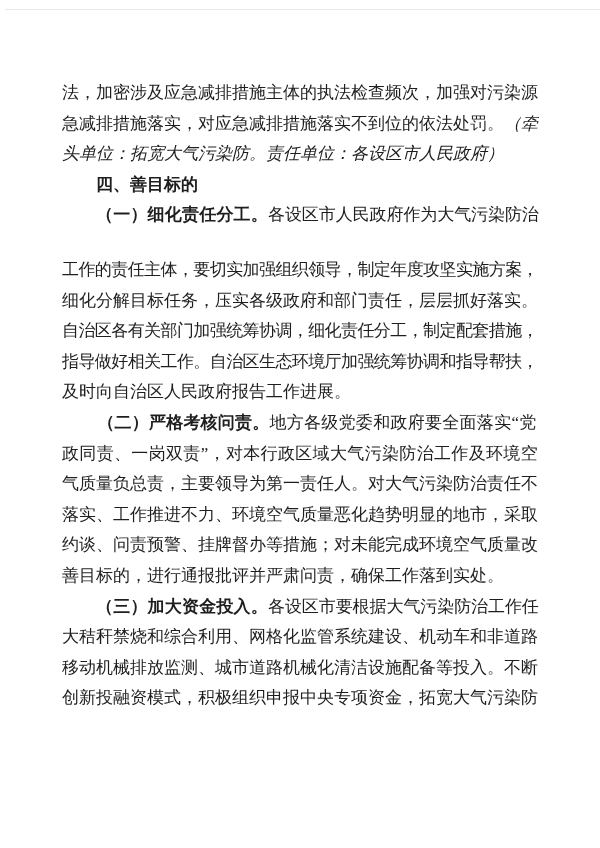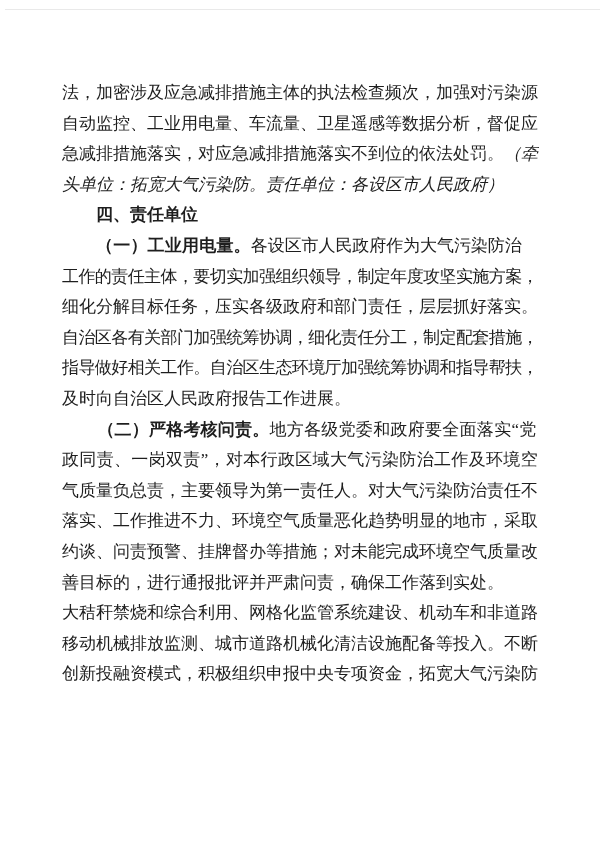--- a/index.html
+++ b/index.html
@@ -75,36 +75,36 @@
   }
 </style>
 </head>
 <body>
 
 <div class="page">
   <div class="scan-line"></div>
 
   <div class="text-body" id="text-body">
       <div class="line" style="letter-spacing: 0px;"><span class="ln-inner"><span class="seg-normal">法，加密涉及应急减排措施主体的执法检查频次，加强对污染源</span></span></div>
-      <div class="line" style="letter-spacing: 0px;"><span class="ln-inner"><span class="seg-normal">自动监控、工业用电量、车流量、卫星遥感等数据分析，督促应</span></span></div>
       <div class="line" style="letter-spacing: 0px;"><span class="ln-inner"><span class="seg-normal">急减排措施落实，对应急减排措施落实不到位的依法处罚。</span><span class="seg-kai">（牵</span></span></div>
       <div class="line"><span class="ln-inner"><span class="seg-kai">头单位：拓宽大气污染防。责任单位：各设区市人民政府）</span></span></div>
-      <div class="line ind"><span class="ln-inner"><span class="seg-heading">四、责任单位</span></span></div>
-      <div class="line ind" style="letter-spacing: -0.077px;"><span class="ln-inner"><span class="seg-lead">（一）工业用电量。</span><span class="seg-normal">各设区市人民政府作为大气污染防治</span></span></div>
-      <div class="line" style="letter-spacing: -0.586px;"><span class="ln-inner"><span class="seg-normal">工作的责任主体，要切实加强组织领导，制定年度攻坚实施方案，</span></span></div>
+      <div class="line ind"><span class="ln-inner"><span class="seg-heading">四、善目标的</span></span></div>
+      <div class="line ind" style="letter-spacing: -0.077px;"><span class="ln-inner"><span class="seg-lead">（一）细化责任分工。</span><span class="seg-normal">各设区市人民政府作为大气污染防治</span></span></div>
+      <div class="line" style="letter-spacing: -0.586px; margin-top: 24px;"><span class="ln-inner"><span class="seg-normal">工作的责任主体，要切实加强组织领导，制定年度攻坚实施方案，</span></span></div>
       <div class="line" style="letter-spacing: 0px;"><span class="ln-inner"><span class="seg-normal">细化分解目标任务，压实各级政府和部门责任，层层抓好落实。</span></span></div>
       <div class="line" style="letter-spacing: -0.586px;"><span class="ln-inner"><span class="seg-normal">自治区各有关部门加强统筹协调，细化责任分工，制定配套措施，</span></span></div>
       <div class="line" style="letter-spacing: -0.586px;"><span class="ln-inner"><span class="seg-normal">指导做好相关工作。自治区生态环境厅加强统筹协调和指导帮扶，</span></span></div>
       <div class="line"><span class="ln-inner"><span class="seg-normal">及时向自治区人民政府报告工作进展。</span></span></div>
       <div class="line ind" style="letter-spacing: 0.287px; text-align: center;"><span class="ln-inner"><span class="seg-lead">（二）严格考核问责。</span><span class="seg-normal">地方各级党委和政府要全面落实“党</span></span></div>
       <div class="line" style="letter-spacing: 0.338px;"><span class="ln-inner"><span class="seg-normal">政同责、一岗双责”，对本行政区域大气污染防治工作及环境空</span></span></div>
       <div class="line" style="letter-spacing: 0px;"><span class="ln-inner"><span class="seg-normal">气质量负总责，主要领导为第一责任人。对大气污染防治责任不</span></span></div>
       <div class="line" style="letter-spacing: 0px;"><span class="ln-inner"><span class="seg-normal">落实、工作推进不力、环境空气质量恶化趋势明显的地市，采取</span></span></div>
       <div class="line" style="letter-spacing: 0px;"><span class="ln-inner"><span class="seg-normal">约谈、问责预警、挂牌督办等措施；对未能完成环境空气质量改</span></span></div>
       <div class="line"><span class="ln-inner"><span class="seg-normal">善目标的，进行通报批评并严肃问责，确保工作落到实处。</span></span></div>
+      <div class="line ind" style="letter-spacing: -0.077px;"><span class="ln-inner"><span class="seg-lead">（三）加大资金投入。</span><span class="seg-normal">各设区市要根据大气污染防治工作任</span></span></div>
       <div class="line" style="letter-spacing: 0px;"><span class="ln-inner"><span class="seg-normal">大秸秆禁烧和综合利用、网格化监管系统建设、机动车和非道路</span></span></div>
       <div class="line" style="letter-spacing: 0px;"><span class="ln-inner"><span class="seg-normal">移动机械排放监测、城市道路机械化清洁设施配备等投入。不断</span></span></div>
       <div class="line" style="letter-spacing: 0px;"><span class="ln-inner"><span class="seg-normal">创新投融资模式，积极组织申报中央专项资金，拓宽大气污染防</span></span></div>
     </div>
 
   <div class="page-number">
     <span class="dash">—</span><span class="num">17</span><span class="dash">—</span>
   </div>
 </div>
 

